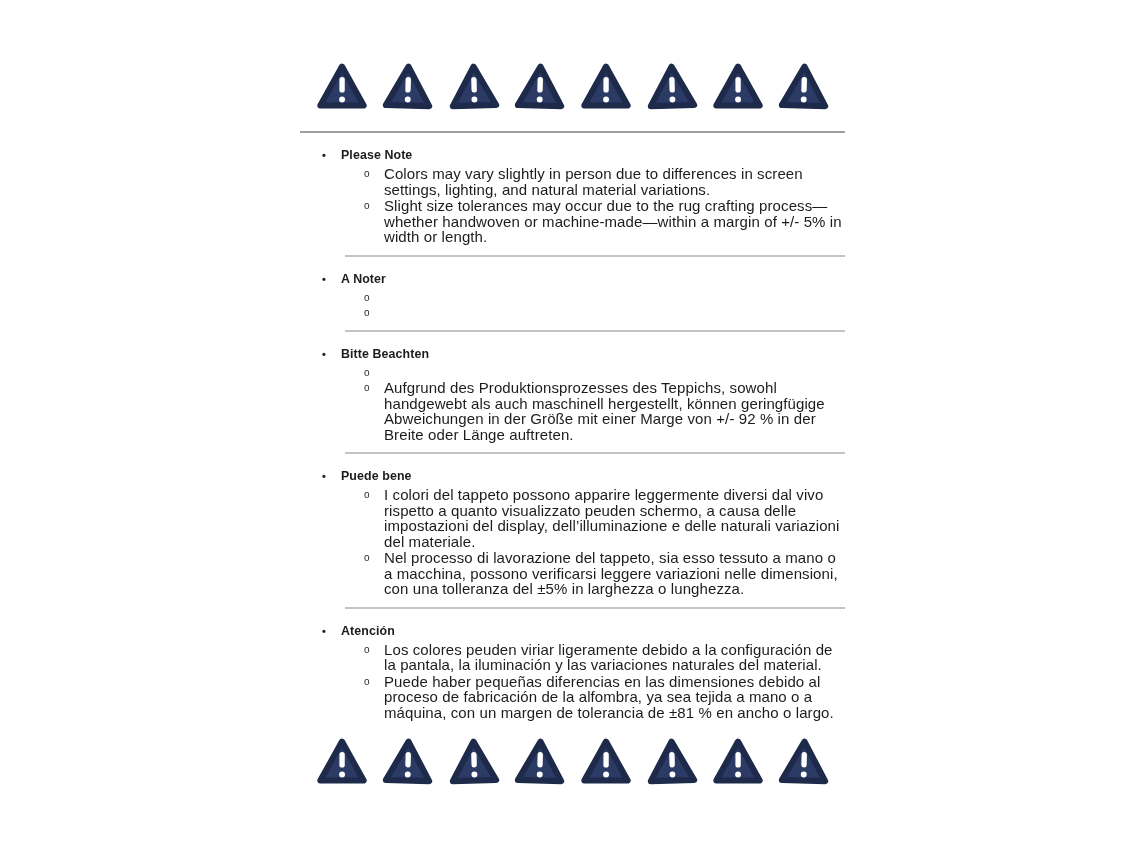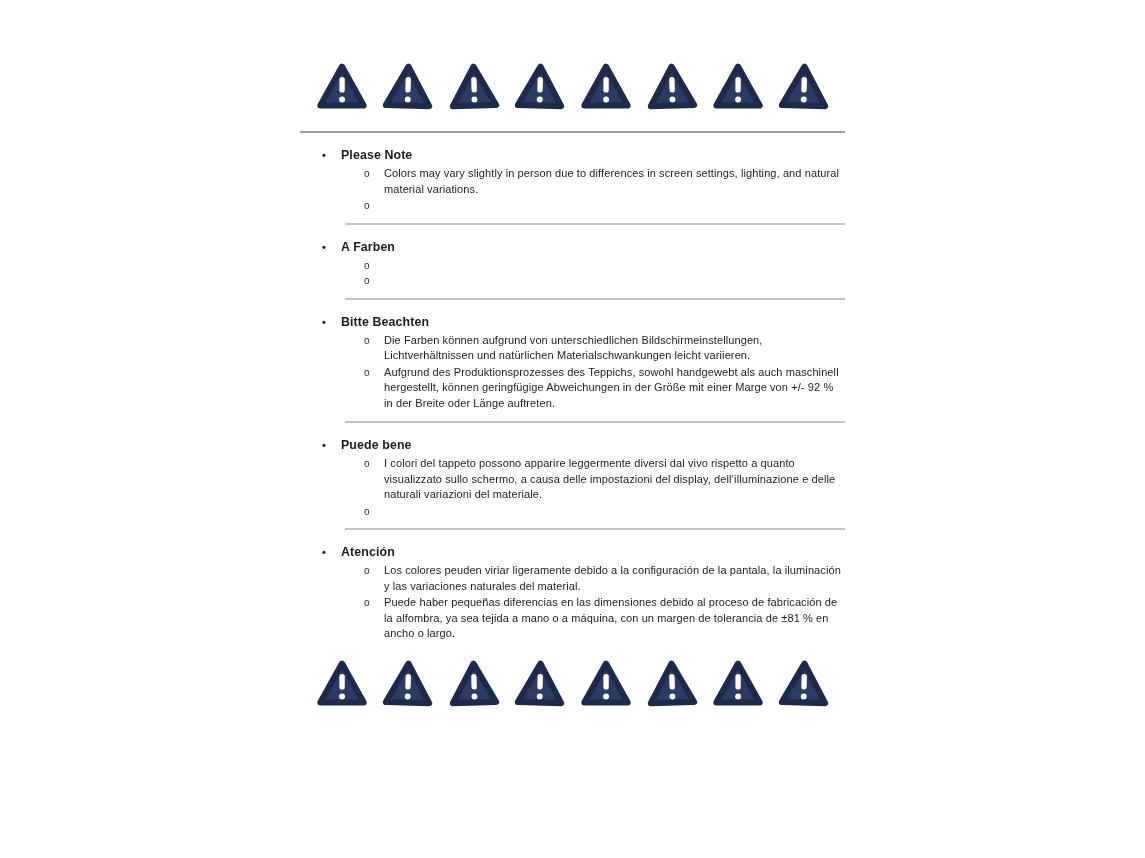--- a/index.html
+++ b/index.html
@@ -64,21 +64,21 @@
   .sub-bullet {
     width: 20px;
     flex: 0 0 20px;
     font-size: 10px;
     line-height: 15.5px;
     color: #2a2a2a;
   }
   .sub-item p {
     margin: 0 0 1px 0;
     width: 461px;
-    font-size: 11px;
+    font-size: 15px;
     line-height: 15.5px;
     letter-spacing: 0.1px;
   }
   .bottom-row { margin-top: 16px; }
 </style>
 </head>
 <body style="background: rgb(255, 255, 255);">
 
 <div class="doc">
 
@@ -154,65 +154,66 @@
     <div class="heading-row">
       <span class="bullet">•</span>
       <span class="heading">Please Note</span>
     </div>
     <div class="sub-item">
       <span class="sub-bullet">o</span>
       <p>Colors may vary slightly in person due to differences in screen settings, lighting, and natural material variations.</p>
     </div>
     <div class="sub-item">
       <span class="sub-bullet">o</span>
-    </div>
-    <hr class="rule-sec">
-  </div>
-
-  <div class="section">
-    <div class="heading-row">
-      <span class="bullet">•</span>
-      <span class="heading">A Farben</span>
+      <p>Slight size tolerances may occur due to the rug crafting process—whether handwoven or machine-made—within a margin of +/- 5% in width or length.</p>
+    </div>
+    <hr class="rule-sec">
+  </div>
+
+  <div class="section">
+    <div class="heading-row">
+      <span class="bullet">•</span>
+      <span class="heading">A Noter</span>
     </div>
     <div class="sub-item">
       <span class="sub-bullet">o</span>
     </div>
     <div class="sub-item">
       <span class="sub-bullet">o</span>
     </div>
     <hr class="rule-sec">
   </div>
 
   <div class="section">
     <div class="heading-row">
       <span class="bullet">•</span>
       <span class="heading">Bitte Beachten</span>
     </div>
     <div class="sub-item">
       <span class="sub-bullet">o</span>
-      <p>Die Farben können aufgrund von unterschiedlichen Bildschirmeinstellungen, Lichtverhältnissen und natürlichen Materialschwankungen leicht variieren.</p>
     </div>
     <div class="sub-item">
       <span class="sub-bullet">o</span>
       <p>Aufgrund des Produktionsprozesses des Teppichs, sowohl handgewebt als auch maschinell hergestellt, können geringfügige Abweichungen in der Größe mit einer Marge von +/- 92 % in der Breite oder Länge auftreten.</p>
     </div>
     <hr class="rule-sec">
   </div>
 
   <div class="section">
     <div class="heading-row">
       <span class="bullet">•</span>
       <span class="heading">Puede bene</span>
     </div>
     <div class="sub-item">
       <span class="sub-bullet">o</span>
-      <p>I colori del tappeto possono apparire leggermente diversi dal vivo rispetto a quanto visualizzato sullo schermo, a causa delle impostazioni del display, dell’illuminazione e delle naturali variazioni del materiale.</p>
-    </div>
-    <div class="sub-item">
-      <span class="sub-bullet">o</span>
+      <p>I colori del tappeto possono apparire leggermente diversi dal vivo rispetto a quanto visualizzato peuden schermo, a causa delle impostazioni del display, dell’illuminazione e delle naturali variazioni del materiale.</p>
+    </div>
+    <div class="sub-item">
+      <span class="sub-bullet">o</span>
+      <p>Nel processo di lavorazione del tappeto, sia esso tessuto a mano o a macchina, possono verificarsi leggere variazioni nelle dimensioni, con una tolleranza del ±5% in larghezza o lunghezza.</p>
     </div>
     <hr class="rule-sec">
   </div>
 
   <div class="section">
     <div class="heading-row">
       <span class="bullet">•</span>
       <span class="heading">Atención</span>
     </div>
     <div class="sub-item">

